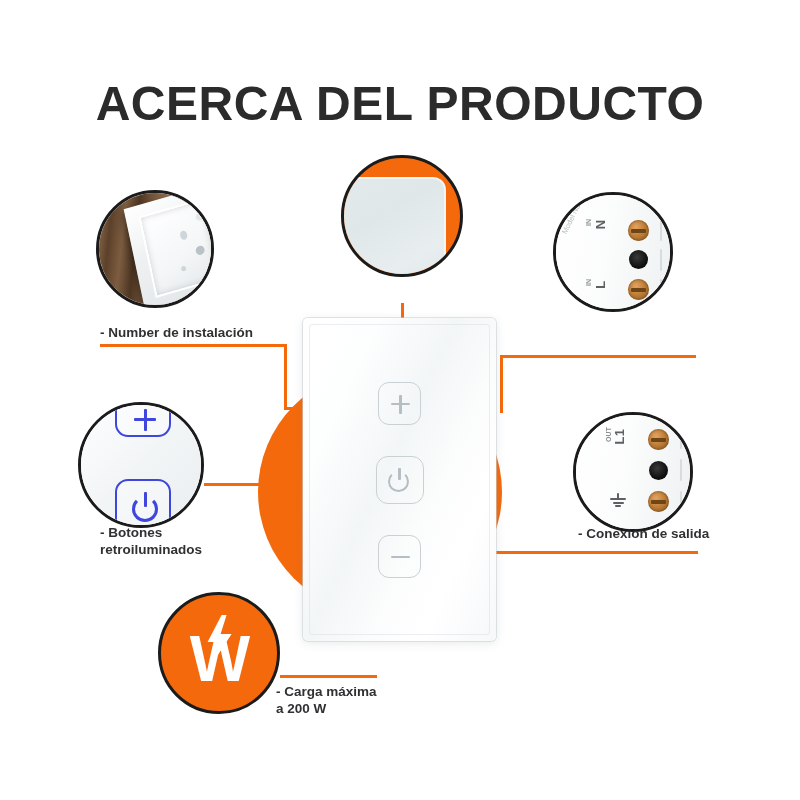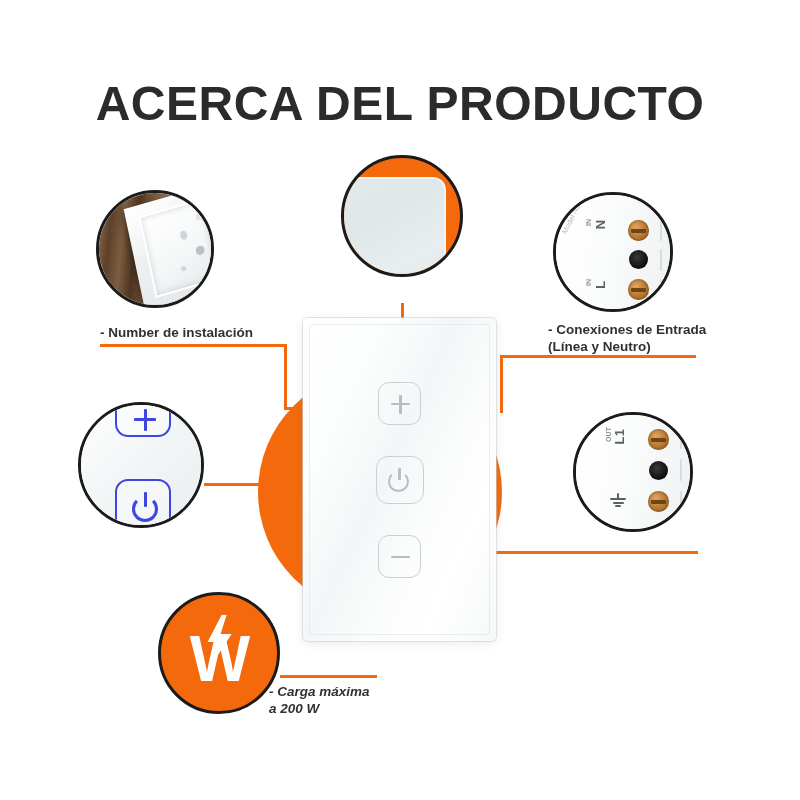--- a/index.html
+++ b/index.html
@@ -425,53 +425,54 @@
     <span class="term-sub" style="left:29px; top:24px;">IN</span>
     <span class="term-label" style="left:40px; top:82px;">L</span>
     <span class="term-sub" style="left:29px; top:84px;">IN</span>
     <span class="term-screw" style="left:72px; top:25px;"></span>
     <span class="term-hole" style="left:73px; top:55px;"></span>
     <span class="term-screw" style="left:72px; top:84px;"></span>
     <span class="term-slot" style="left:104px; top:24px; height:22px;"></span>
     <span class="term-slot" style="left:104px; top:54px; height:22px;"></span>
     <span class="term-slot" style="left:104px; top:84px; height:22px;"></span>
   </div>
-  <div class="callout-label" style="left:548px; top:322px; width:230px;">- Conexiones de Entrada
-(Línea y Neutro)</div>
 
   <div class="callout-circle" id="circle-backlit">
     <div class="backlit-bg"></div>
     <div class="lit-btn" id="lit-plus">
       <span class="lit-glyph-plus"></span>
     </div>
     <div class="lit-btn" id="lit-power">
       <span class="lit-glyph-power"></span>
     </div>
   </div>
+  <div class="callout-label" style="left:100px; top:525px; width:170px;">- Botones
+retroiluminados</div>
 
   <div class="callout-circle" id="circle-output">
     <div class="terminal-body"></div>
     <span class="term-label" style="left:36px; top:14px;">L1</span>
     <span class="term-sub" style="left:25px; top:16px;">OUT</span>
     <span class="ground-sym" style="left:34px; top:78px;">
       <i></i>
         <i></i>
         <i></i>
         <i></i>
     </span>
     <span class="term-screw" style="left:72px; top:14px;"></span>
     <span class="term-hole" style="left:73px; top:46px;"></span>
     <span class="term-screw" style="left:72px; top:76px;"></span>
     <span class="term-slot" style="left:104px; top:12px; height:22px;"></span>
     <span class="term-slot" style="left:104px; top:44px; height:22px;"></span>
     <span class="term-slot" style="left:104px; top:76px; height:22px;"></span>
   </div>
+  <div class="callout-label" style="left:578px; top:526px; width:210px;">- Conexión de salida</div>
 
   <div id="badge-watt">
     <span class="w-letter">W</span>
     <svg class="bolt" viewBox="0 0 30 48">
       <polygon points="17,0 3,27 13,27 8,48 27,19 16,19 22,0" fill="#ffffff"></polygon>
     </svg>
   </div>
-  <div class="callout-label" style="left:269px; top:684px; width:190px;font-style:italic;">- Carga máxima
+  <div class="callout-label" style="left:276px; top:684px; width:190px;">- Carga máxima
 a 200 W</div>
 
 </div>
 
 </body></html>

